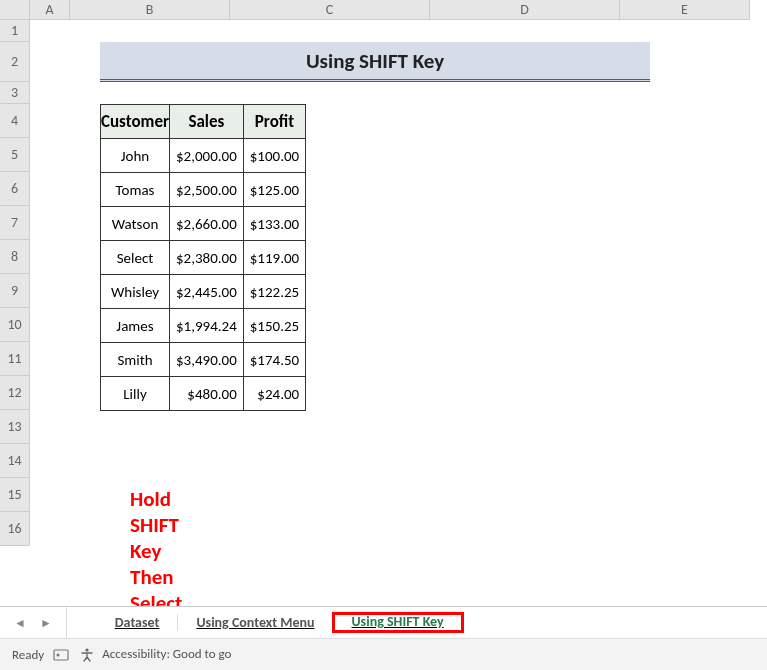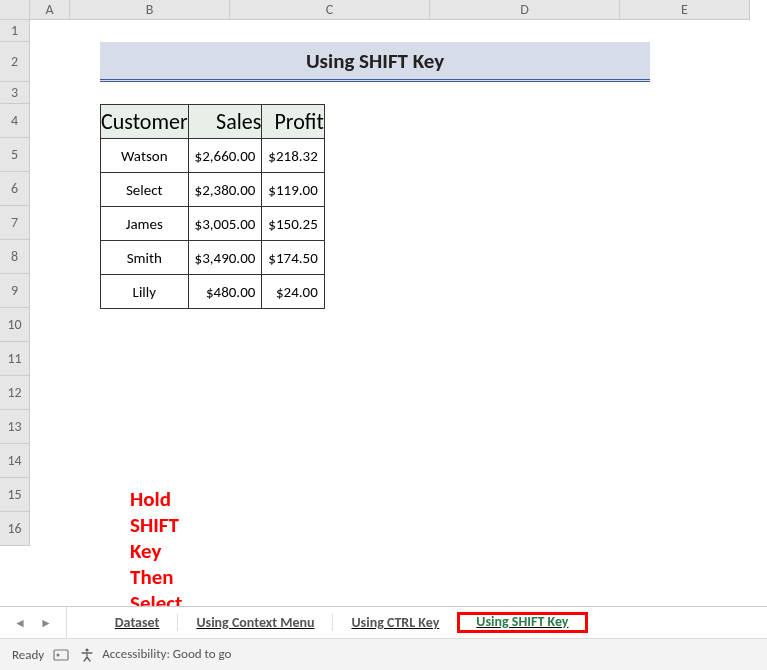--- a/index.html
+++ b/index.html
@@ -67,23 +67,23 @@
     font-size: 21px;
     color: #222;
   }
   .data-table {
     position: absolute;
     left: 70px; top: 84px;
     border-collapse: collapse;
   }
   .data-table th {
     background: #e8efe8;
-    font-weight: normal;
-    font-size: 22px;
-    text-align: right;
+    font-weight: bold;
+    font-size: 17px;
+    text-align: center;
     border: 1px solid #333;
     padding: 0;
     height: 34px;
   }
   .data-table td {
     border: 1px solid #333;
     height: 34px;
     padding: 0 6px;
     font-size: 15px;
   }
@@ -202,32 +202,47 @@
   <table class="data-table">
     <thead>
       <tr>
         <th class="col-b">Customer</th>
         <th class="col-c">Sales</th>
         <th class="col-d">Profit</th>
       </tr>
     </thead>
     <tbody id="tbody">
         <tr>
+          <td class="col-b cust">John</td>
+          <td class="col-c">$2,000.00</td>
+          <td class="col-d">$100.00</td>
+        </tr>
+        <tr>
+          <td class="col-b cust">Tomas</td>
+          <td class="col-c">$2,500.00</td>
+          <td class="col-d">$125.00</td>
+        </tr>
+        <tr>
           <td class="col-b cust">Watson</td>
           <td class="col-c">$2,660.00</td>
-          <td class="col-d">$218.32</td>
+          <td class="col-d">$133.00</td>
         </tr>
         <tr>
           <td class="col-b cust">Select</td>
           <td class="col-c">$2,380.00</td>
           <td class="col-d">$119.00</td>
         </tr>
         <tr>
+          <td class="col-b cust">Whisley</td>
+          <td class="col-c">$2,445.00</td>
+          <td class="col-d">$122.25</td>
+        </tr>
+        <tr>
           <td class="col-b cust">James</td>
-          <td class="col-c">$3,005.00</td>
+          <td class="col-c">$1,994.24</td>
           <td class="col-d">$150.25</td>
         </tr>
         <tr>
           <td class="col-b cust">Smith</td>
           <td class="col-c">$3,490.00</td>
           <td class="col-d">$174.50</td>
         </tr>
         <tr>
           <td class="col-b cust">Lilly</td>
           <td class="col-c">$480.00</td>
@@ -240,21 +255,20 @@
 </div>
 
 <div class="tab-bar">
   <div class="tab-nav">
     <span>◄</span>
     <span>►</span>
   </div>
   <div class="tabs">
     <div class="tab">Dataset</div>
     <div class="tab">Using Context Menu</div>
-    <div class="tab">Using CTRL Key</div>
     <div class="tab active highlight">Using SHIFT Key</div>
   </div>
 </div>
 
 <div class="status-bar">
   <span>Ready</span>
   <span class="status-icon macro-icon">
     <svg viewBox="0 0 16 16">
         <rect x="1" y="3" width="14" height="10" rx="1" fill="none" stroke="#777" stroke-width="1.2"></rect>
         <circle cx="5" cy="8" r="1.5" fill="#777"></circle>

